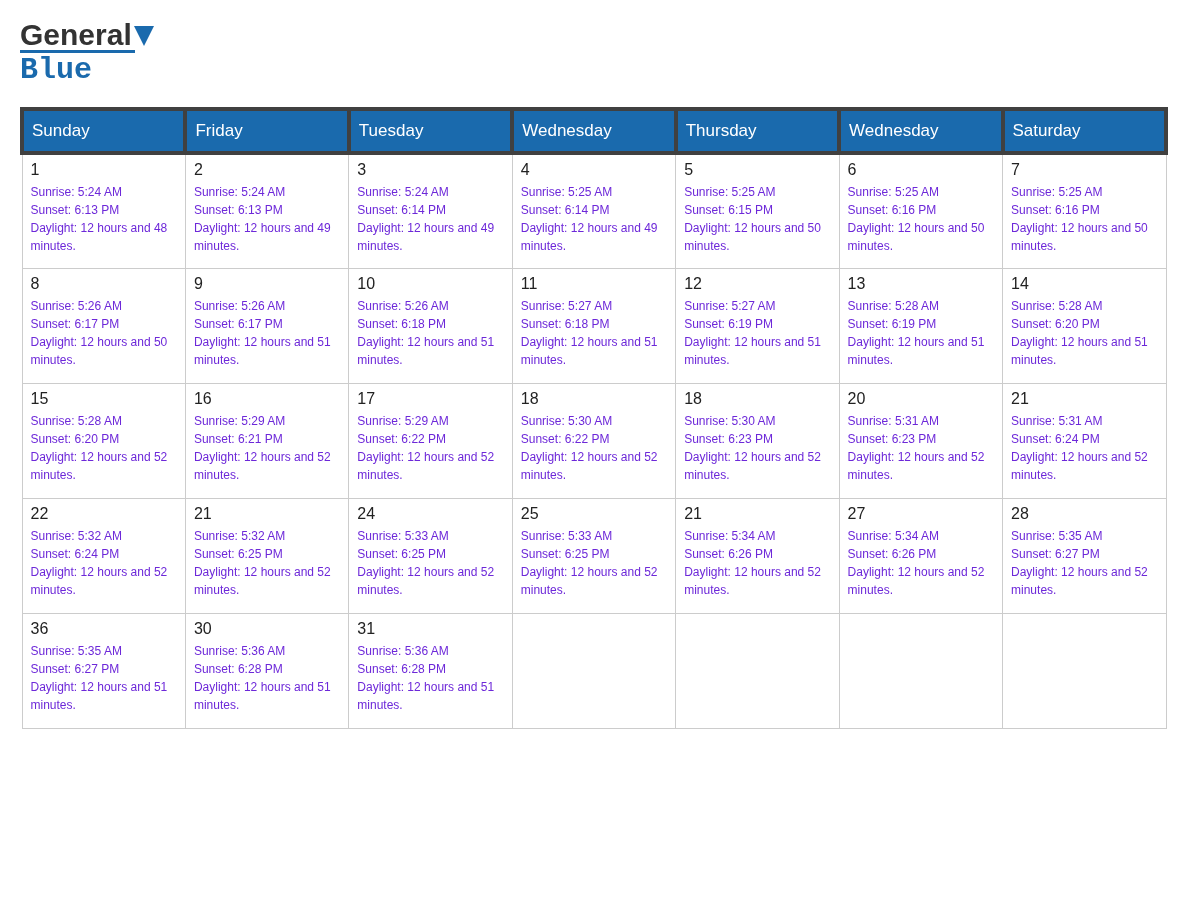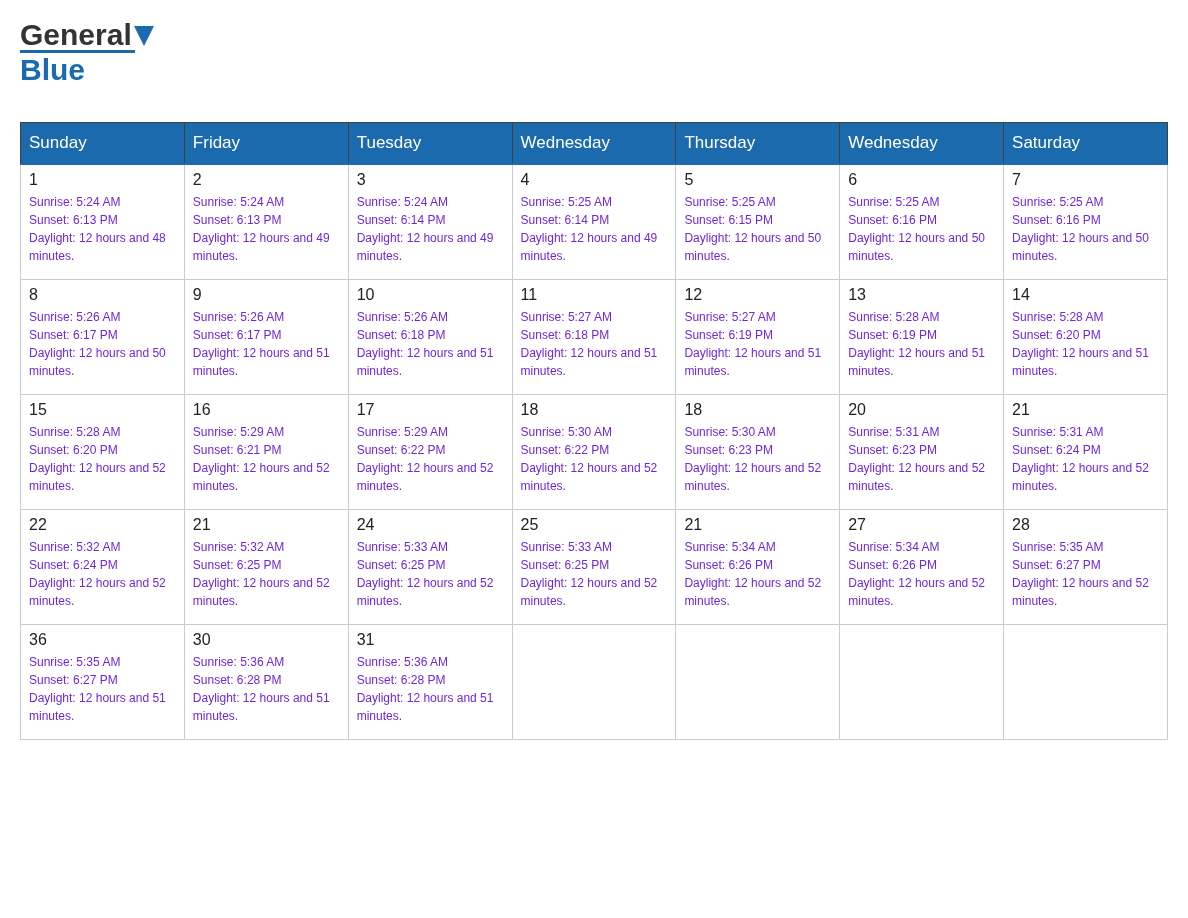--- a/index.html
+++ b/index.html
@@ -7,21 +7,21 @@
       font-family: Arial, sans-serif;
       background: #fff;
       padding: 20px;
       width: 1188px;
       min-height: 918px;
     }
     .header {
       display: flex;
       justify-content: space-between;
       align-items: center;
-      margin-bottom: 35px;
+      margin-bottom: 20px;
     }
     .logo {
       display: flex;
       flex-direction: column;
       align-items: flex-start;
     }
     .title-area {
       text-align: right;
     }
     .month-title {
@@ -40,21 +40,21 @@
       border-collapse: collapse;
       table-layout: fixed;
     }
     .calendar-table thead tr th {
       background: #1a6aad;
       color: #fff;
       padding: 10px 8px;
       font-size: 17px;
       font-weight: normal;
       text-align: left;
-      border: 1px solid #404040;
+      border: 4px solid #404040;
     }
     .calendar-table tbody tr td {
       vertical-align: top;
       padding: 6px 8px;
       border: 1px solid #ccc;
       font-size: 12.5px;
       color: #333;
       height: 115px;
     }
     .calendar-table tbody tr:first-child td {
@@ -86,21 +86,21 @@
 
 <div class="header">
   <div class="logo">
   <div style="display:flex; align-items:flex-end; line-height:1;">
     <span style="font-size:30px; font-weight:bold; color:#333;">General</span>
     <svg width="20" height="20" viewBox="0 0 20 20" style="margin-left:2px; margin-bottom:4px;">
       <polygon points="0,0 20,0 10,20" fill="#1a6aad"></polygon>
     </svg>
   </div>
   <div style="height:3px; background:#1a6aad; width:115px;"></div>
-  <span style="font-size:30px; font-weight:bold; color:#1a6aad;">Blue</span>
+  <span style="font-size:30px; font-weight:bold; color:#1a6aad;font-family:Liberation Mono, monospace;">Blue</span>
 </div>
   <div class="title-area">
     <div class="month-title"></div>
     <div class="location-title"></div>
   </div>
 </div>
 
 <table class="calendar-table">
   <thead>
     <tr>

